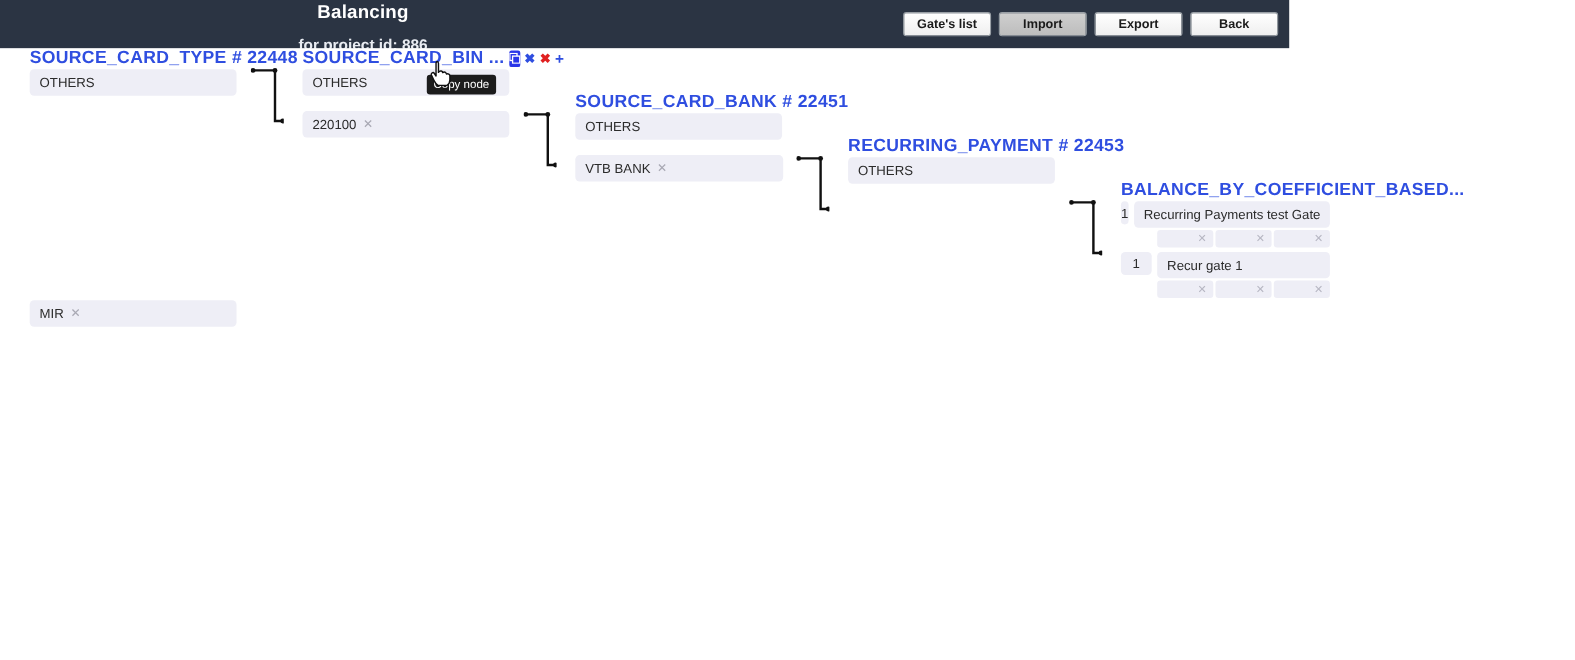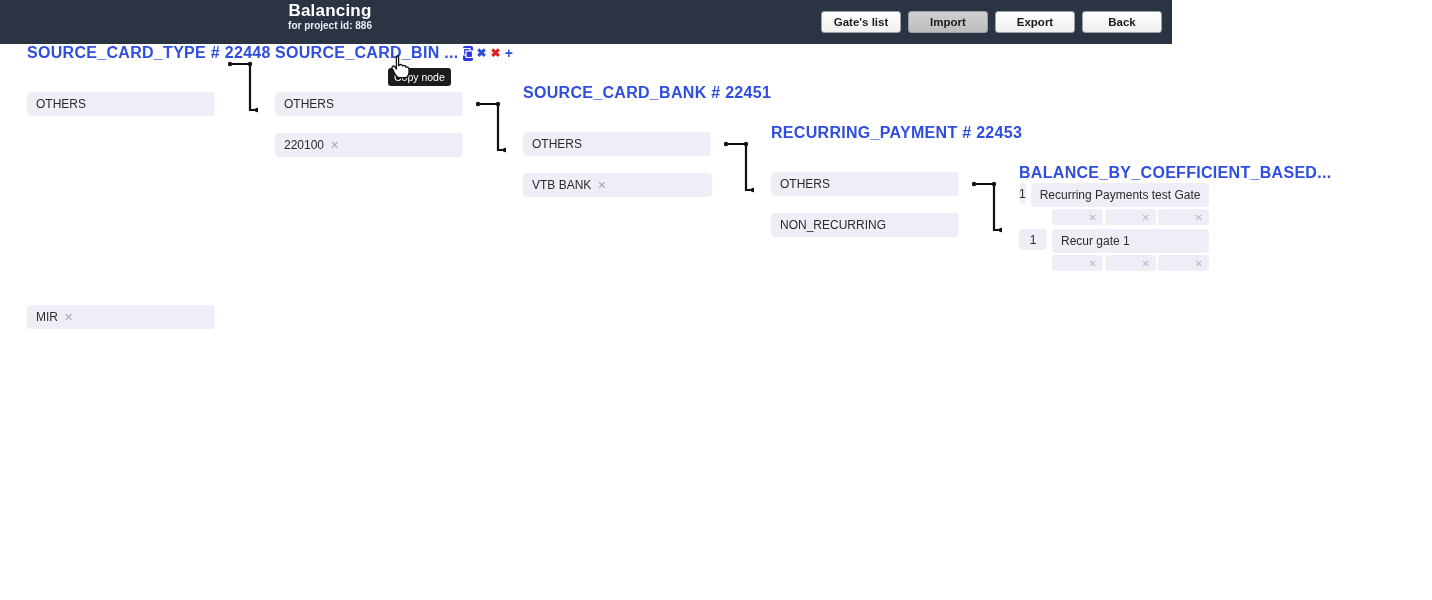--- a/index.html
+++ b/index.html
@@ -21,21 +21,21 @@
   .brand {
     position: absolute; left: 200px; top: 2px;
     width: 260px; text-align: center;
     line-height: 1.05;
   }
   .brand-title {
     font-size: 17px; font-weight: bold; color: #ffffff;
     letter-spacing: .2px;
   }
   .brand-sub {
-    font-size: 10px; font-weight: bold; color: #e9ecf2; margin-top: 1px;
+    font-size: 14px; font-weight: bold; color: #e9ecf2; margin-top: 13px;
   }
   .topbtns {
     position: absolute; right: 10px; top: 11px;
     display: flex; gap: 7px;
   }
   .tbtn {
     width: 80px; height: 22px;
     border: 1px solid #9aa0a6;
     border-radius: 3px;
     background: linear-gradient(#ffffff,#efefef);
@@ -81,21 +81,20 @@
   
   .chip {
     height: 20px;
     background: #eeeef6;
     border-radius: 4px;
     display: flex; align-items: center;
     padding: 12px 9px;
     font-size: 12px; color: #2b2b2b;
     white-space: nowrap;
     cursor: pointer;
-    margin-top: 32px;
   }
   .chip .lbl { }
   .chip .x {
     color: #a9a9b4; font-size: 11px; margin-left: 6px;
     cursor: pointer; line-height: 1;
   }
 
   
   .gate-row { display: flex; gap: 5px; }
   .gate-num {
@@ -237,23 +236,20 @@
   </div>
 
   <div class="column" style="left:771px; top:82px; width:188px;">
     <div class="col-head">
       <span class="col-title">RECURRING_PAYMENT # 22453</span>
     </div>
     <div class="chip" style="width:188px;">
       <span class="lbl">OTHERS</span>
     </div>
   </div>
-  <div class="chip" style="position:absolute; left:771px; top:137px; width:188px;">
-    <span class="lbl">NON_RECURRING</span>
-  </div>
 
   <div class="conn" style="left:972px; top:136px;">
     <svg width="30" height="56" viewBox="0 0 30 56">
       <path d="M2 4 H22 V50 H29" stroke="#111" stroke-width="2.2" fill="none"></path>
       <circle cx="2" cy="4" r="2.2" fill="#111"></circle>
       <circle cx="22" cy="4" r="2.2" fill="#111"></circle>
       <circle cx="29" cy="50" r="2.2" fill="#111"></circle>
     </svg>
   </div>
 

